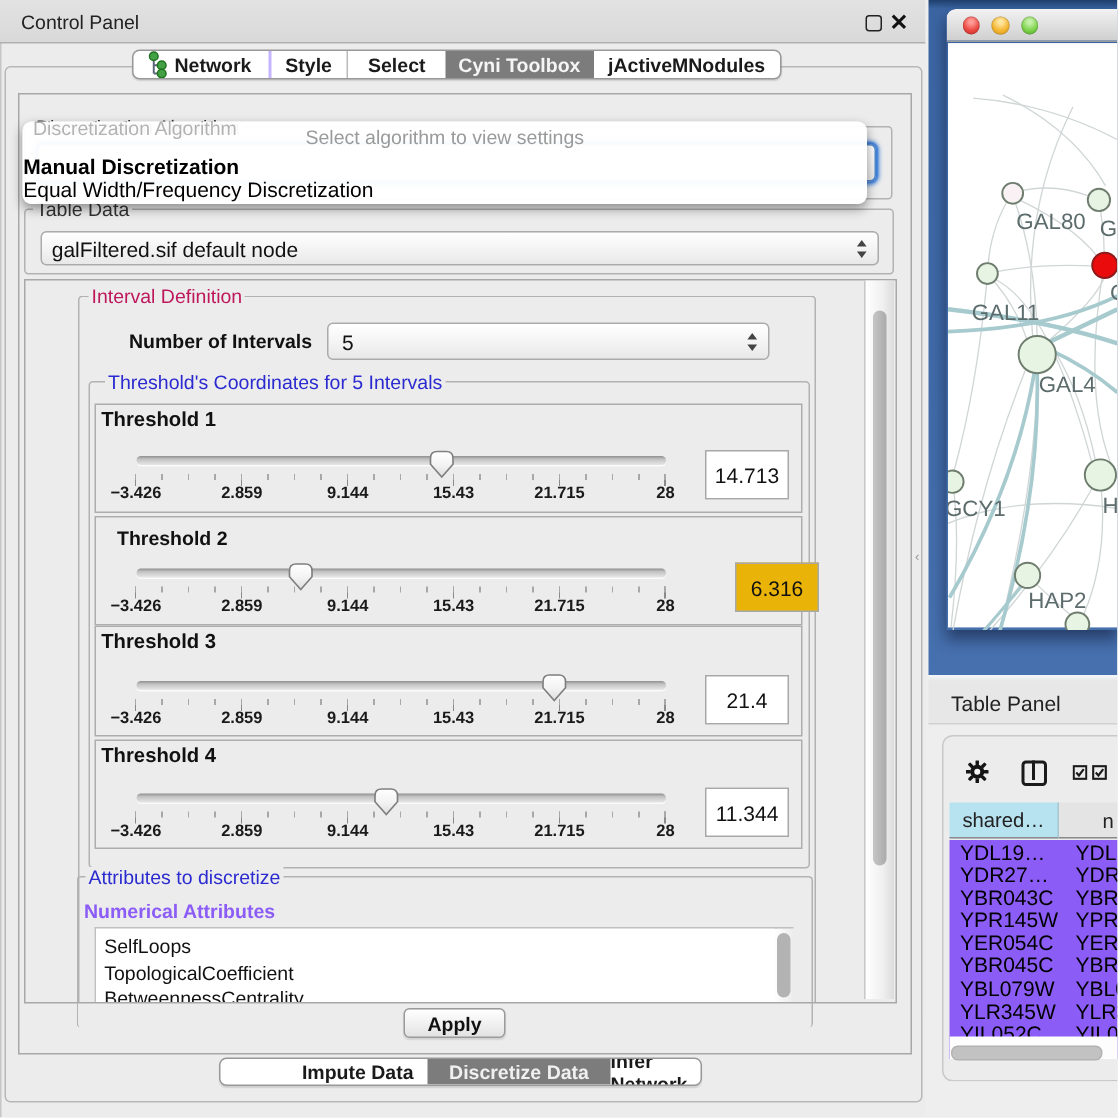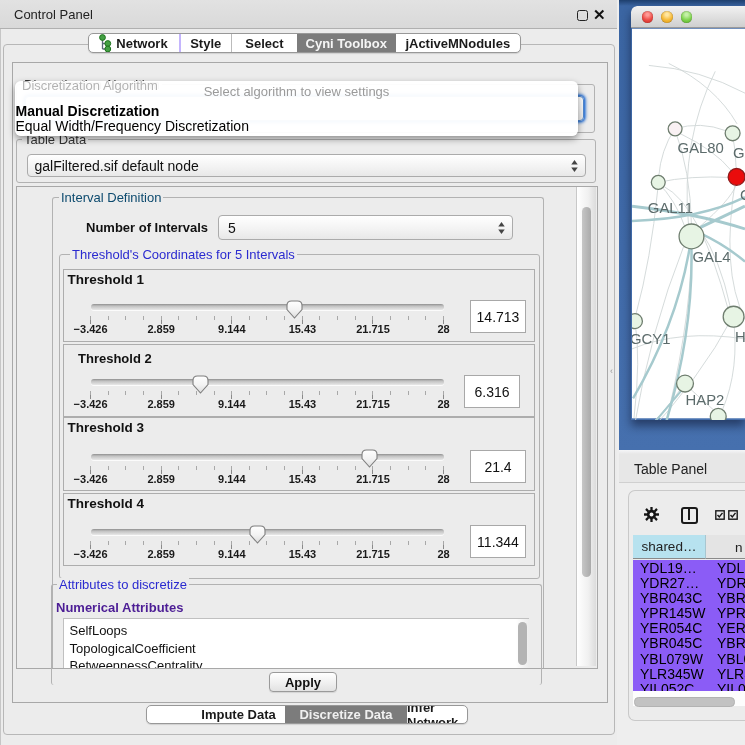--- a/index.html
+++ b/index.html
@@ -59,21 +59,21 @@
         <path d="M4 12 L7 8 L1 8 Z" fill="#444"></path>
     </svg>
   </div>
 
   <div class="abs" style="left:15.5px;top:186px;width:580px;height:481px;border:1px solid #a8a8a8;background:#ececec;"></div>
 
   <div class="abs" style="left:576px;top:187px;width:19px;height:479px;background:linear-gradient(90deg,#ffffff,#f0f0f0 60%,#dcdcdc);border-left:1px solid #c8c8c8;"></div>
   <div class="abs" style="left:582px;top:207px;width:9px;height:370px;background:linear-gradient(90deg,#c6c6c6,#aaaaaa);border-radius:4.5px;"></div>
 
   <div class="groupbox" style="left:52px;top:197px;width:490px;height:470px;border-bottom:none;border-radius:3px 3px 0 0;"></div>
-  <div class="gtitle" style="left:59px;top:191px;color:#0c4a6e;">Interval Definition</div>
+  <div class="gtitle" style="left:59px;top:191px;color:#be185d;">Interval Definition</div>
 
   <div class="abs bold" style="left:86px;top:220px;font-size:13px;color:#111;">Number of Intervals</div>
   <div class="combo" style="left:218px;top:215px;width:293px;height:23px;">
     <span style="position:absolute;left:9px;top:3.5px;">5</span>
     <svg class="arr" width="8" height="13" viewBox="0 0 8 13">
       <path d="M4 1 L7 5 L1 5 Z" fill="#444"></path>
         <path d="M4 12 L7 8 L1 8 Z" fill="#444"></path>
     </svg>
   </div>
 
@@ -115,21 +115,21 @@
   <svg class="abs" style="left:191.5px;top:375px;" width="17" height="19" viewBox="0 0 17 19">
     <defs>
         <linearGradient id="th2" x1="0" y1="0" x2="0" y2="1">
       <stop offset="0" stop-color="#ffffff"></stop>
           <stop offset="0.55" stop-color="#f2f2f2"></stop>
           <stop offset="1" stop-color="#dcdcdc"></stop>
         </linearGradient>
       </defs>
     <path d="M1 5.5 Q1 1 5.5 1 L11.5 1 Q16 1 16 5.5 L16 9.5 L8.5 18 L1 9.5 Z" fill="url(#th2)" stroke="#7f7f7f" stroke-width="1.1"></path>
   </svg>
-  <div class="abs" style="left:464px;top:375px;width:54px;height:31px;background:#ffffff;border:1px solid #a8a8a8;display:flex;align-items:center;justify-content:center;font-size:14px;color:#111;">6.316</div>
+  <div class="abs" style="left:490px;top:375px;width:54px;height:31px;background:#eab308;border:1px solid #a8a8a8;display:flex;align-items:center;justify-content:center;font-size:14px;color:#111;">6.316</div>
 
   <div class="abs" style="left:63px;top:417px;width:470px;height:72px;border:1px solid #adadad;background:#ececec;"></div>
   <div class="abs bold" style="left:67.5px;top:420px;font-size:13.5px;color:#111;">Threshold 3</div>
   <div class="abs" style="left:91px;top:454px;width:352.5px;height:6px;border-radius:3px;background:linear-gradient(#8f8f8f,#c2c2c2 35%,#e8e8e8);box-shadow:0 1px 0 rgba(255,255,255,.8);"></div>
   <div class="abs" style="left:90.1px;top:466px;width:355px;height:8px;background-image:repeating-linear-gradient(90deg,#a8a8a8 0 1px,transparent 1px 17.65px),repeating-linear-gradient(90deg,#8a8a8a 0 1px,transparent 1px 70.6px);background-size:100% 4px,100% 8px;background-repeat:no-repeat;"></div>
   <span class="abs bold" style="left:60.6px;top:473px;width:60px;text-align:center;font-size:11px;color:#1a1a1a;">−3.426</span>
   <span class="abs bold" style="left:131.2px;top:473px;width:60px;text-align:center;font-size:11px;color:#1a1a1a;">2.859</span>
   <span class="abs bold" style="left:201.8px;top:473px;width:60px;text-align:center;font-size:11px;color:#1a1a1a;">9.144</span>
   <span class="abs bold" style="left:272.4px;top:473px;width:60px;text-align:center;font-size:11px;color:#1a1a1a;">15.43</span>
   <span class="abs bold" style="left:343px;top:473px;width:60px;text-align:center;font-size:11px;color:#1a1a1a;">21.715</span>
@@ -163,21 +163,21 @@
           <stop offset="0.55" stop-color="#f2f2f2"></stop>
           <stop offset="1" stop-color="#dcdcdc"></stop>
         </linearGradient>
       </defs>
     <path d="M1 5.5 Q1 1 5.5 1 L11.5 1 Q16 1 16 5.5 L16 9.5 L8.5 18 L1 9.5 Z" fill="url(#th4)" stroke="#7f7f7f" stroke-width="1.1"></path>
   </svg>
   <div class="abs" style="left:470px;top:525px;width:54px;height:31px;background:#fff;border:1px solid #a8a8a8;display:flex;align-items:center;justify-content:center;font-size:14px;color:#111;">11.344</div>
 
   <div class="groupbox" style="left:51px;top:584px;width:489px;height:100px;border-bottom:none;"></div>
   <div class="gtitle" style="left:57px;top:578px;color:#2a2ad0;">Attributes to discretize</div>
-  <div class="abs bold" style="left:56px;top:600px;font-size:13px;color:#4c1d95;">Numerical Attributes</div>
+  <div class="abs bold" style="left:56px;top:600px;font-size:13px;color:#8b5cf6;">Numerical Attributes</div>
   <div class="abs" style="left:63px;top:618px;width:453px;height:49px;background:#fff;border:1px solid #c0c0c0;border-bottom:none;overflow:hidden;">
     <div style="font-size:13px;color:#111;padding:3px 0 0 5.5px;line-height:17.5px;">SelfLoops<br>TopologicalCoefficient<br>BetweennessCentrality</div>
   </div>
   <div class="abs" style="left:516px;top:618px;width:13px;height:49px;background:linear-gradient(90deg,#fff,#ececec);border-top:1px solid #c0c0c0;"></div>
   <div class="abs" style="left:518px;top:622px;width:9px;height:43px;background:#b3b3b3;border-radius:4.5px;"></div>
 
   <div class="abs" style="left:269px;top:672px;width:66px;height:18px;border:1px solid #9a9a9a;border-radius:4px;
        background:linear-gradient(#ffffff,#f0f0f0 55%,#e2e2e2);display:flex;align-items:center;justify-content:center;
        font-size:13px;font-weight:600;color:#111;box-shadow:0 1px 1px rgba(0,0,0,.1);">Apply</div>
 

